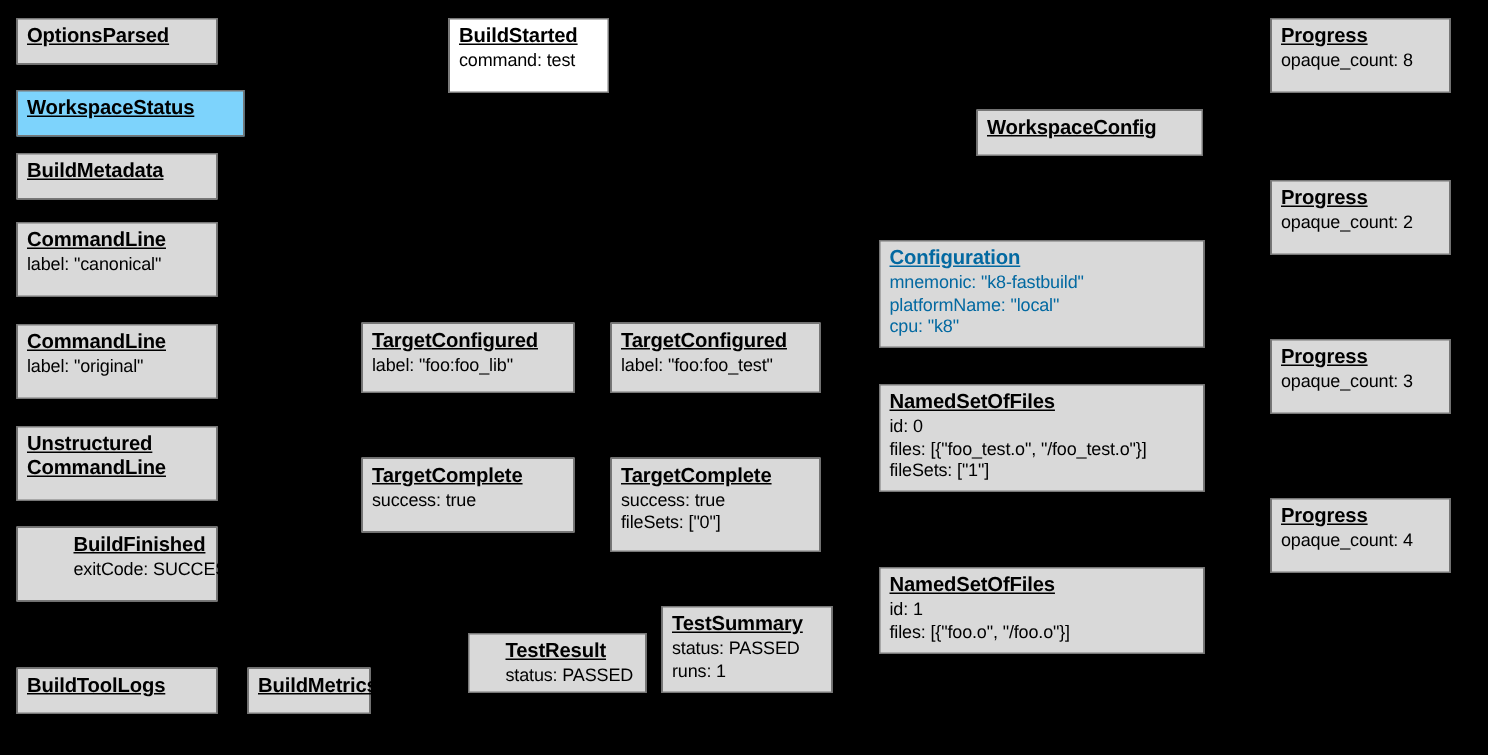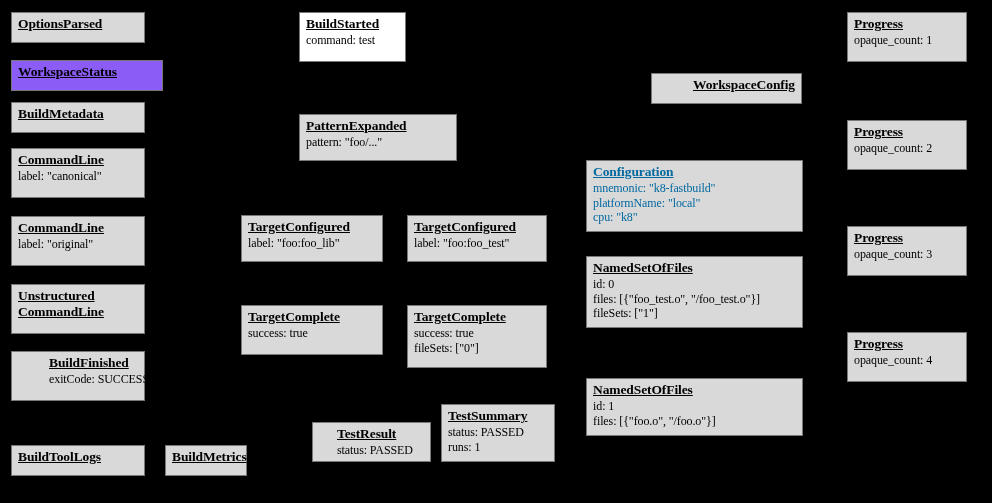--- a/index.html
+++ b/index.html
@@ -7,21 +7,21 @@
     margin: 0;
     padding: 0;
     background: #000000;
   }
   #canvas {
     position: relative;
     width: 992px;
     height: 503px;
     background: #000000;
     overflow: hidden;
-    font-family: Liberation Serif, serif;
+    font-family: Liberation Sans, sans-serif;
   }
   .node {
     position: absolute;
     box-sizing: border-box;
     background: #d9d9d9;
     border: 1px solid #777777;
     padding: 3px 6px 4px 6px;
     color: #000000;
   }
   .node-title {
@@ -42,21 +42,21 @@
   }
   .node-body .line { display: block; }
 </style>
 </head>
 <body>
 
 <div id="canvas" style="width: 992px; height: 503px; background: rgb(0, 0, 0);">
     <div class="node" style="left: 11px; top: 12px; width: 134px; height: 31px; background: rgb(217, 217, 217); border-color: rgb(119, 119, 119); color: rgb(0, 0, 0);">
       <div class="node-title">OptionsParsed</div>
     </div>
-    <div class="node" style="left: 11px; top: 60px; width: 152px; height: 31px; background: #8b5cf6; border-color: rgb(119, 119, 119); color: rgb(0, 0, 0);">
+    <div class="node" style="left: 11px; top: 60px; width: 152px; height: 31px; background: #7dd3fc; border-color: rgb(119, 119, 119); color: rgb(0, 0, 0);">
       <div class="node-title">WorkspaceStatus</div>
     </div>
     <div class="node" style="left: 11px; top: 102px; width: 134px; height: 31px; background: rgb(217, 217, 217); border-color: rgb(119, 119, 119); color: rgb(0, 0, 0);">
       <div class="node-title">BuildMetadata</div>
     </div>
     <div class="node" style="left: 11px; top: 148px; width: 134px; height: 50px; background: rgb(217, 217, 217); border-color: rgb(119, 119, 119); color: rgb(0, 0, 0);">
       <div class="node-title">CommandLine</div>
       <div class="node-body"><span class="line">label: "canonical"</span></div>
     </div>
     <div class="node" style="left: 11px; top: 216px; width: 134px; height: 50px; background: rgb(217, 217, 217); border-color: rgb(119, 119, 119); color: rgb(0, 0, 0);">
@@ -74,24 +74,20 @@
     <div class="node" style="left: 11px; top: 445px; width: 134px; height: 31px; background: rgb(217, 217, 217); border-color: rgb(119, 119, 119); color: rgb(0, 0, 0);">
       <div class="node-title">BuildToolLogs</div>
     </div>
     <div class="node" style="left: 165px; top: 445px; width: 82px; height: 31px; background: rgb(217, 217, 217); border-color: rgb(119, 119, 119); color: rgb(0, 0, 0);">
       <div class="node-title">BuildMetrics</div>
     </div>
     <div class="node" style="left: 299px; top: 12px; width: 107px; height: 50px; background: #ffffff; border-color: rgb(119, 119, 119); color: rgb(0, 0, 0);">
       <div class="node-title">BuildStarted</div>
       <div class="node-body"><span class="line">command: test</span></div>
     </div>
-    <div class="node" style="left: 299px; top: 114px; width: 158px; height: 47px; background: rgb(217, 217, 217); border-color: rgb(119, 119, 119); color: rgb(0, 0, 0);">
-      <div class="node-title">PatternExpanded</div>
-      <div class="node-body"><span class="line">pattern: "foo/..."</span></div>
-    </div>
     <div class="node" style="left: 241px; top: 215px; width: 142px; height: 47px; background: rgb(217, 217, 217); border-color: rgb(119, 119, 119); color: rgb(0, 0, 0);">
       <div class="node-title">TargetConfigured</div>
       <div class="node-body"><span class="line">label: "foo:foo_lib"</span></div>
     </div>
     <div class="node" style="left: 407px; top: 215px; width: 140px; height: 47px; background: rgb(217, 217, 217); border-color: rgb(119, 119, 119); color: rgb(0, 0, 0);">
       <div class="node-title">TargetConfigured</div>
       <div class="node-body"><span class="line">label: "foo:foo_test"</span></div>
     </div>
     <div class="node" style="left: 241px; top: 305px; width: 142px; height: 50px; background: rgb(217, 217, 217); border-color: rgb(119, 119, 119); color: rgb(0, 0, 0);">
       <div class="node-title">TargetComplete</div>
@@ -102,38 +98,38 @@
       <div class="node-body"><span class="line">success: true</span><span class="line">fileSets: ["0"]</span></div>
     </div>
     <div class="node" style="left: 312px; top: 422px; width: 119px; height: 40px; background: rgb(217, 217, 217); border-color: rgb(119, 119, 119); color: rgb(0, 0, 0); padding-left: 24px;">
       <div class="node-title">TestResult</div>
       <div class="node-body"><span class="line">status: PASSED</span></div>
     </div>
     <div class="node" style="left: 441px; top: 404px; width: 114px; height: 58px; background: rgb(217, 217, 217); border-color: rgb(119, 119, 119); color: rgb(0, 0, 0);">
       <div class="node-title">TestSummary</div>
       <div class="node-body"><span class="line">status: PASSED</span><span class="line">runs: 1</span></div>
     </div>
-    <div class="node" style="left: 651px; top: 73px; width: 151px; height: 31px; background: rgb(217, 217, 217); border-color: rgb(119, 119, 119); color: rgb(0, 0, 0); text-align: right;">
+    <div class="node" style="left: 651px; top: 73px; width: 151px; height: 31px; background: rgb(217, 217, 217); border-color: rgb(119, 119, 119); color: rgb(0, 0, 0);">
       <div class="node-title">WorkspaceConfig</div>
     </div>
     <div class="node" style="left: 586px; top: 160px; width: 217px; height: 72px; background: rgb(217, 217, 217); border-color: rgb(119, 119, 119); color: #0369a1;">
       <div class="node-title">Configuration</div>
       <div class="node-body"><span class="line">mnemonic: "k8-fastbuild"</span><span class="line">platformName: "local"</span><span class="line">cpu: "k8"</span></div>
     </div>
     <div class="node" style="left: 586px; top: 256px; width: 217px; height: 72px; background: rgb(217, 217, 217); border-color: rgb(119, 119, 119); color: rgb(0, 0, 0);">
       <div class="node-title">NamedSetOfFiles</div>
       <div class="node-body"><span class="line">id: 0</span><span class="line">files: [{"foo_test.o", "/foo_test.o"}]</span><span class="line">fileSets: ["1"]</span></div>
     </div>
     <div class="node" style="left: 586px; top: 378px; width: 217px; height: 58px; background: rgb(217, 217, 217); border-color: rgb(119, 119, 119); color: rgb(0, 0, 0);">
       <div class="node-title">NamedSetOfFiles</div>
       <div class="node-body"><span class="line">id: 1</span><span class="line">files: [{"foo.o", "/foo.o"}]</span></div>
     </div>
     <div class="node" style="left: 847px; top: 12px; width: 120px; height: 50px; background: rgb(217, 217, 217); border-color: rgb(119, 119, 119); color: rgb(0, 0, 0);">
       <div class="node-title">Progress</div>
-      <div class="node-body"><span class="line">opaque_count: 1</span></div>
+      <div class="node-body"><span class="line">opaque_count: 8</span></div>
     </div>
     <div class="node" style="left: 847px; top: 120px; width: 120px; height: 50px; background: rgb(217, 217, 217); border-color: rgb(119, 119, 119); color: rgb(0, 0, 0);">
       <div class="node-title">Progress</div>
       <div class="node-body"><span class="line">opaque_count: 2</span></div>
     </div>
     <div class="node" style="left: 847px; top: 226px; width: 120px; height: 50px; background: rgb(217, 217, 217); border-color: rgb(119, 119, 119); color: rgb(0, 0, 0);">
       <div class="node-title">Progress</div>
       <div class="node-body"><span class="line">opaque_count: 3</span></div>
     </div>
     <div class="node" style="left: 847px; top: 332px; width: 120px; height: 50px; background: rgb(217, 217, 217); border-color: rgb(119, 119, 119); color: rgb(0, 0, 0);">

